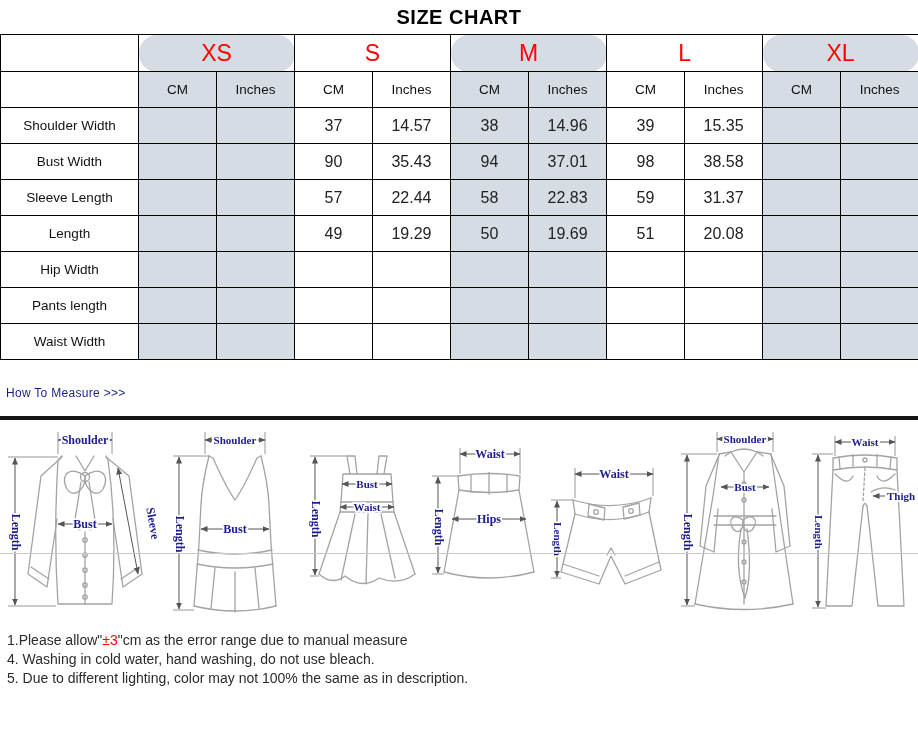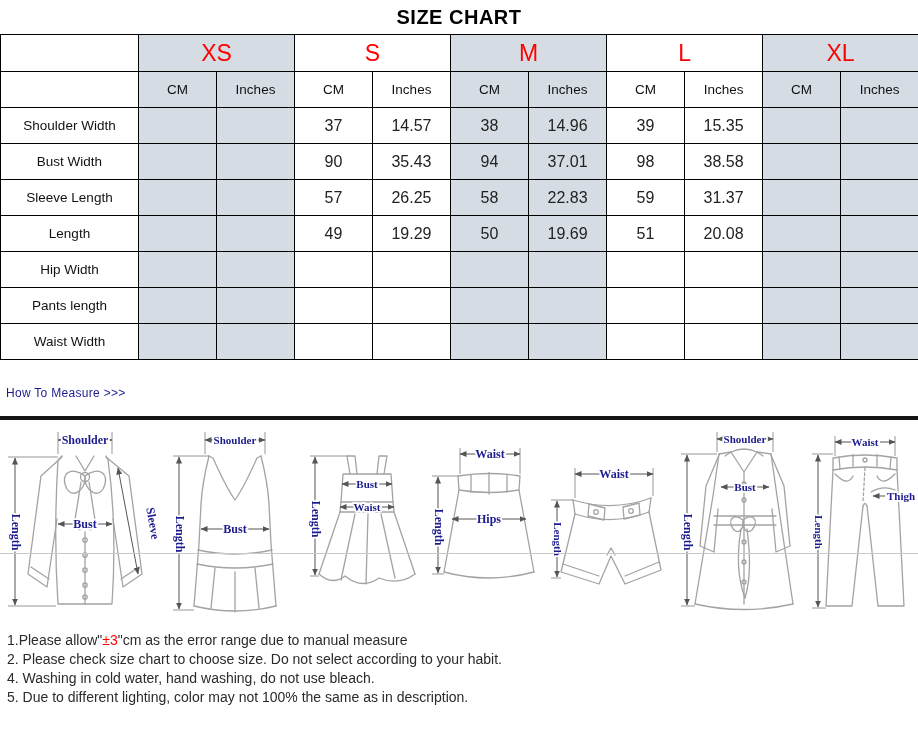--- a/index.html
+++ b/index.html
@@ -17,21 +17,21 @@
   }
 
   
   table.size { border-collapse:collapse; table-layout:fixed; width:918px; }
   table.size col.c0 { width:138px; }
   table.size col.cn { width:78px; }
   table.size th, table.size td {
     border:1px solid #000; text-align:center; vertical-align:middle;
     padding:0; overflow:hidden; font-weight:normal; background:#fff;
   }
-  tr.h1 th { height:36px; }
+  tr.h1 th { height:36px;border-radius:18px; }
   tr.h2 th { height:35px; }
   tr.dr td { height:35px; }
   .size-name { color:var(--accent_red,#ff0000); font-size:23px; font-weight:bold; }
   .unit      { font-size:13.5px; font-weight:bold; color:#111; }
   .rowlabel  { font-size:13.5px; color:#111; }
   .val       { font-size:16px; color:#222; }
   .g { background:var(--shaded_cell,#d6dce4) !important; }
 
   
   .measure-heading {
@@ -126,21 +126,21 @@
       <td class="val">98</td>
       <td class="val">38.58</td>
       <td class="val g"></td>
       <td class="val g"></td>
     </tr>
     <tr class="dr">
       <td class="rowlabel">Sleeve Length</td>
       <td class="val g"></td>
       <td class="val g"></td>
       <td class="val">57</td>
-      <td class="val">26.25</td>
+      <td class="val">22.44</td>
       <td class="val g">58</td>
       <td class="val g">22.83</td>
       <td class="val">59</td>
       <td class="val">31.37</td>
       <td class="val g"></td>
       <td class="val g"></td>
     </tr>
     <tr class="dr">
       <td class="rowlabel">Length</td>
       <td class="val g"></td>
@@ -405,19 +405,18 @@
       </g>
       <text class="lbl s11" x="60" y="21.5">Waist</text>
       <text class="lbl s11" x="96" y="75.5">Thigh</text>
       <text class="lbl s11" transform="translate(9.5,108) rotate(90)">Length</text>
     </svg>
 
   </div>
 
   <div class="notes">
     <div><span>1.Please allow"</span><span class="red">±3</span><span>"cm as the error range due to manual measure</span></div>
-    <div>2. Please check size chart to choose size. Do not select according to your habit.</div>
     <div>4. Washing in cold water, hand washing, do not use bleach.</div>
     <div>5. Due to different lighting, color may not 100% the same as in description.</div>
   </div>
 
   <div class="bottom-line"></div>
 </div>
 
 </body></html>

